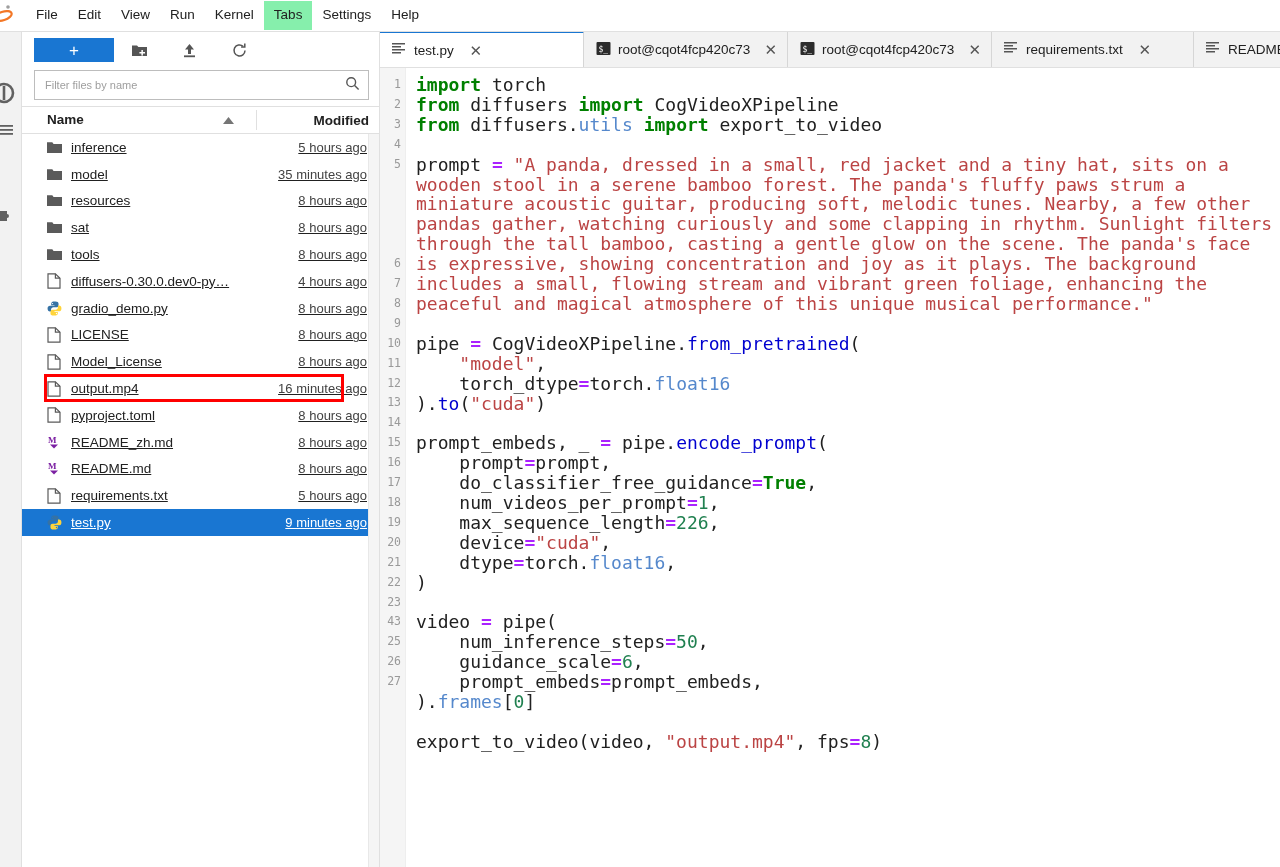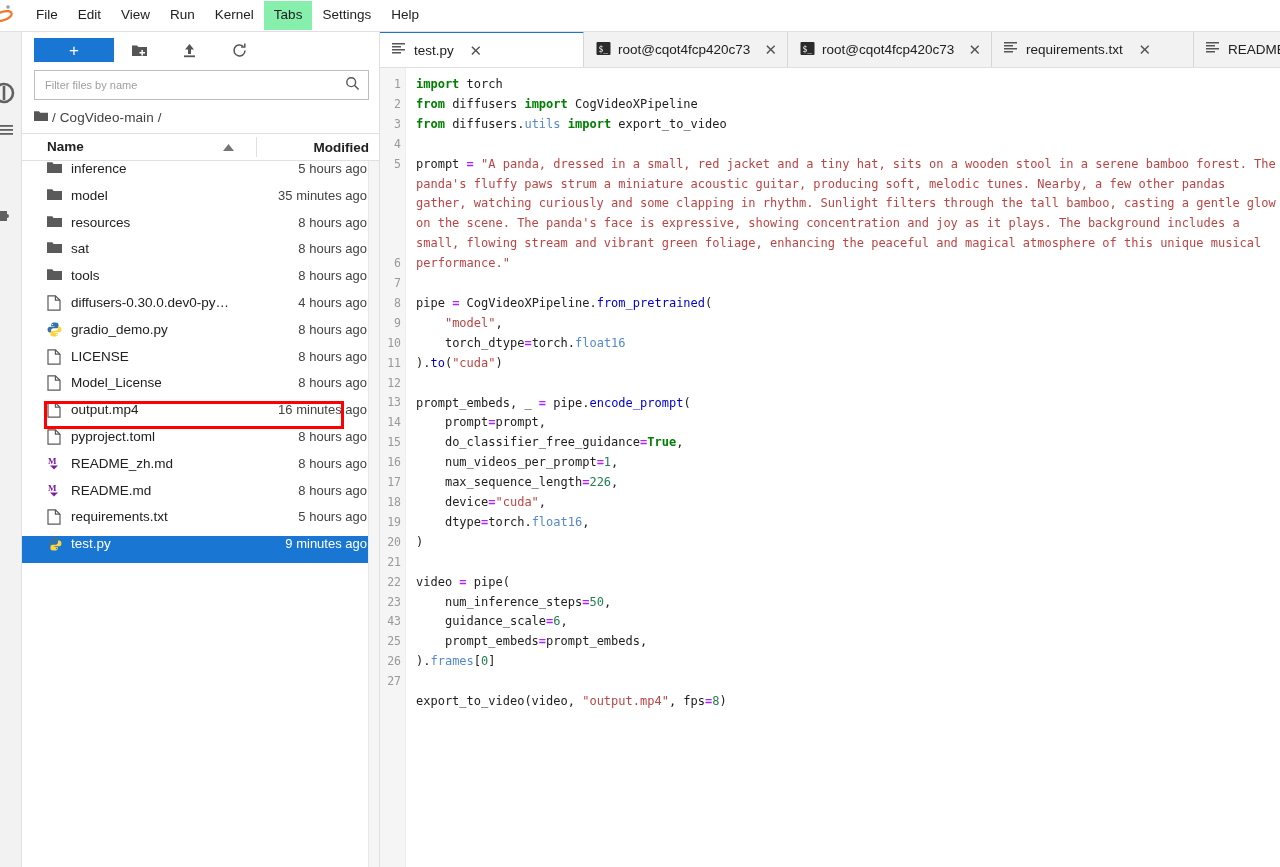--- a/index.html
+++ b/index.html
@@ -156,27 +156,28 @@
   }
   .fb-header .col-mod {
     width: 122px;
     text-align: right;
     padding-right: 10px;
   }
 
   .fb-list { flex: 1; overflow: hidden; position: relative; }
   .fb-row {
     display: flex;
-    align-items: flex-start;
+    align-items: center;
     height: 26.8px;
     font-size: 13.5px;
     color: #212121;
     padding-left: 25px;
     cursor: default;
     position: relative;
+    text-decoration: underline;
   }
   .fb-row .icon {
     width: 20px; flex: 0 0 20px;
     display: flex; align-items: center; justify-content: flex-start;
   }
   .fb-row .fname { flex: 1; white-space: nowrap; overflow: hidden; text-overflow: ellipsis; padding-left: 4px; }
   .fb-row .fmod { width: 120px; text-align: right; padding-right: 12px; color: #424242; font-size: 13px;}
   .fb-row.selected { background: #1976d2; color: #ffffff; }
   .fb-row.selected .fmod { color: #ffffff; }
 
@@ -263,21 +264,21 @@
     font-size: 11.5px;
     line-height: 19.9px;
     user-select: none;
   }
   .gutter div { padding-right: 4px; }
   .gutter div.tall5 { height: 99.5px; }
   .code {
     flex: 1;
     padding: 7px 0 0 10px;
     font-family: "DejaVu Sans Mono", monospace;
-    font-size: 12px;
+    font-size: 18px;
     line-height: 19.9px;
     white-space: pre;
     overflow: hidden;
     color: #212121;
     tab-size: 4;
   }
   .code .ln { white-space: pre; }
   .code .wrapln { white-space: pre-wrap; word-break: break-word; }
 
   .kw  { color: #008000; font-weight: bold; }  
@@ -366,28 +367,20 @@
         <input type="text" placeholder="Filter files by name" style="">
         <span>
           <svg width="15" height="15" viewBox="0 0 15 15">
             <circle cx="6.2" cy="6.2" r="4.4" fill="none" stroke="#555" stroke-width="1.4"></circle>
             <line x1="9.6" y1="9.6" x2="13.6" y2="13.6" stroke="#555" stroke-width="1.4"></line>
           </svg>
         </span>
       </div>
     </div>
 
-    <div class="breadcrumb">
-      <span>
-        <svg width="14" height="12" viewBox="0 0 14 12">
-            <path d="M0 1.2h5l1.2 1.5H14V11H0z" fill="#555"></path>
-          </svg>
-      </span>
-      <span class="bc-text">/ CogVideo-main /</span>
-    </div>
 
     <div class="fb-header">
       <div class="col-name">
         <span>Name</span>
         <span class="sort-caret">
           <svg width="11" height="7" viewBox="0 0 11 7">
               <path d="M5.5 0 L11 7 L0 7 Z" fill="#757575"></path>
             </svg>
         </span>
       </div>

